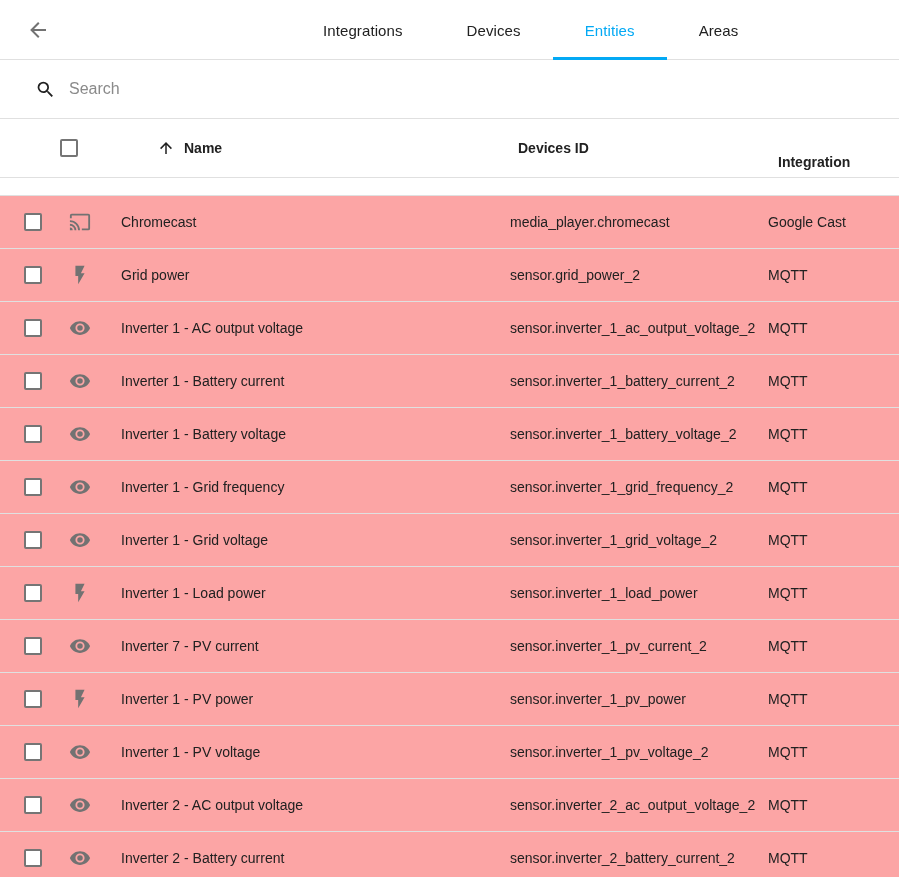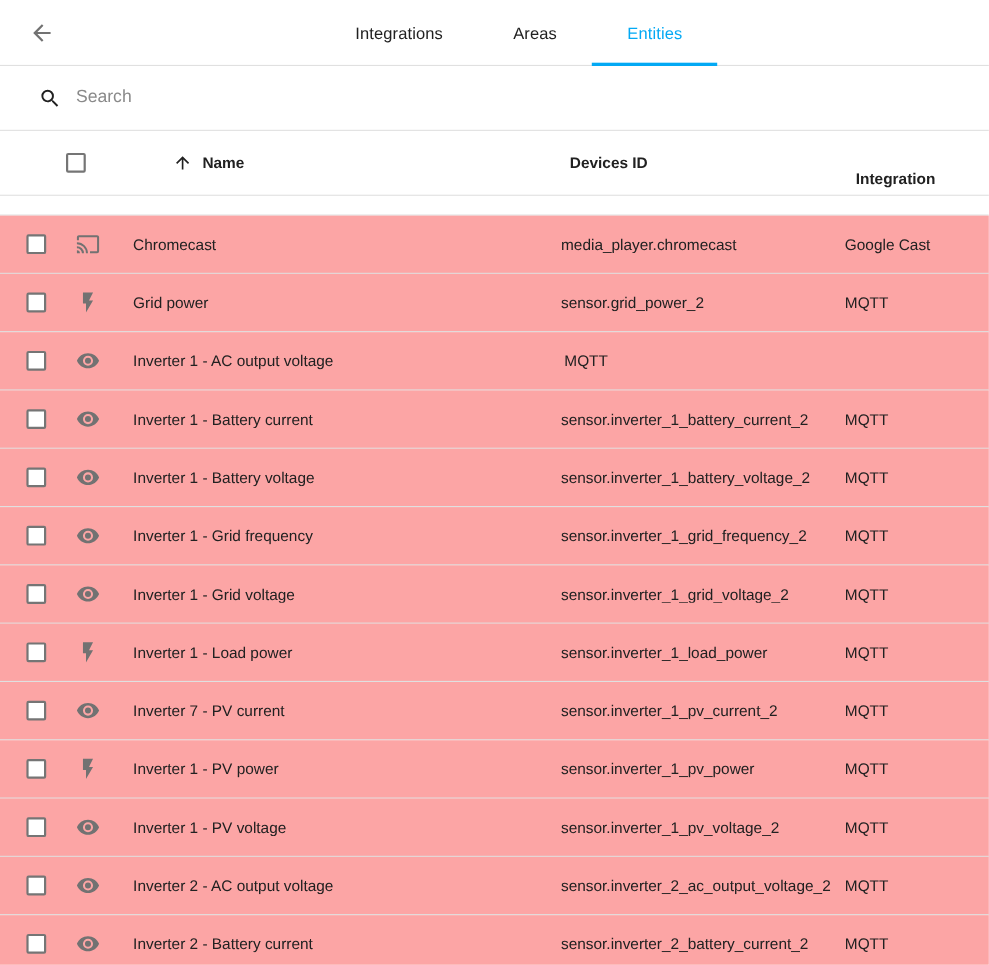--- a/index.html
+++ b/index.html
@@ -60,24 +60,27 @@
   <button class="back-btn">
     <span><svg width="24" height="24" viewBox="0 0 24 24" fill="currentColor" aria-hidden="true">
           <path d="M20,11V13H8L13.5,18.5L12.08,19.92L4.16,12L12.08,4.08L13.5,5.5L8,11H20Z"></path>
         </svg></span>
   </button>
   <div class="tabs" id="tabs">
       <div class="tab">
         <span>Integrations</span>
       </div>
       <div class="tab">
-        <span>Areas</span>
+        <span>Devices</span>
       </div>
       <div class="tab active">
         <span>Entities</span>
+      </div>
+      <div class="tab">
+        <span>Areas</span>
       </div>
     </div>
 </div>
 
 <div class="search-bar">
   <span class="search-icon" id="search-icon">
       <svg width="21" height="21" viewBox="0 0 24 24" fill="currentColor" aria-hidden="true">
         <path d="M9.5,3A6.5,6.5 0 0,1 16,9.5C16,11.11 15.41,12.59 14.44,13.73L14.71,14H15.5L20.5,19L19,20.5L14,15.5V14.71L13.73,14.44C12.59,15.41 11.11,16 9.5,16A6.5,6.5 0 0,1 3,9.5A6.5,6.5 0 0,1 9.5,3M9.5,5C7,5 5,7 5,9.5C5,12 7,14 9.5,14C12,14 14,12 14,9.5C14,7 12,5 9.5,5Z"></path>
       </svg>
     </span>
@@ -133,20 +136,21 @@
     <div class="row grid-row">
       <div class="check-cell">
         <div class="checkbox"></div>
       </div>
       <div class="icon-cell">
         <svg width="22" height="22" viewBox="0 0 24 24" fill="currentColor" aria-hidden="true">
           <path d="M12,9A3,3 0 0,0 9,12A3,3 0 0,0 12,15A3,3 0 0,0 15,12A3,3 0 0,0 12,9M12,17A5,5 0 0,1 7,12A5,5 0 0,1 12,7A5,5 0 0,1 17,12A5,5 0 0,1 12,17M12,4.5C7,4.5 2.73,7.61 1,12C2.73,16.39 7,19.5 12,19.5C17,19.5 21.27,16.39 23,12C21.27,7.61 17,4.5 12,4.5Z"></path>
         </svg>
       </div>
       <div class="name-cell">Inverter 1 - AC output voltage</div>
+      <div class="entity-cell">sensor.inverter_1_ac_output_voltage_2</div>
       <div class="integration-cell">MQTT</div>
     </div>
     <div class="row grid-row">
       <div class="check-cell">
         <div class="checkbox"></div>
       </div>
       <div class="icon-cell">
         <svg width="22" height="22" viewBox="0 0 24 24" fill="currentColor" aria-hidden="true">
           <path d="M12,9A3,3 0 0,0 9,12A3,3 0 0,0 12,15A3,3 0 0,0 15,12A3,3 0 0,0 12,9M12,17A5,5 0 0,1 7,12A5,5 0 0,1 12,7A5,5 0 0,1 17,12A5,5 0 0,1 12,17M12,4.5C7,4.5 2.73,7.61 1,12C2.73,16.39 7,19.5 12,19.5C17,19.5 21.27,16.39 23,12C21.27,7.61 17,4.5 12,4.5Z"></path>
         </svg>

